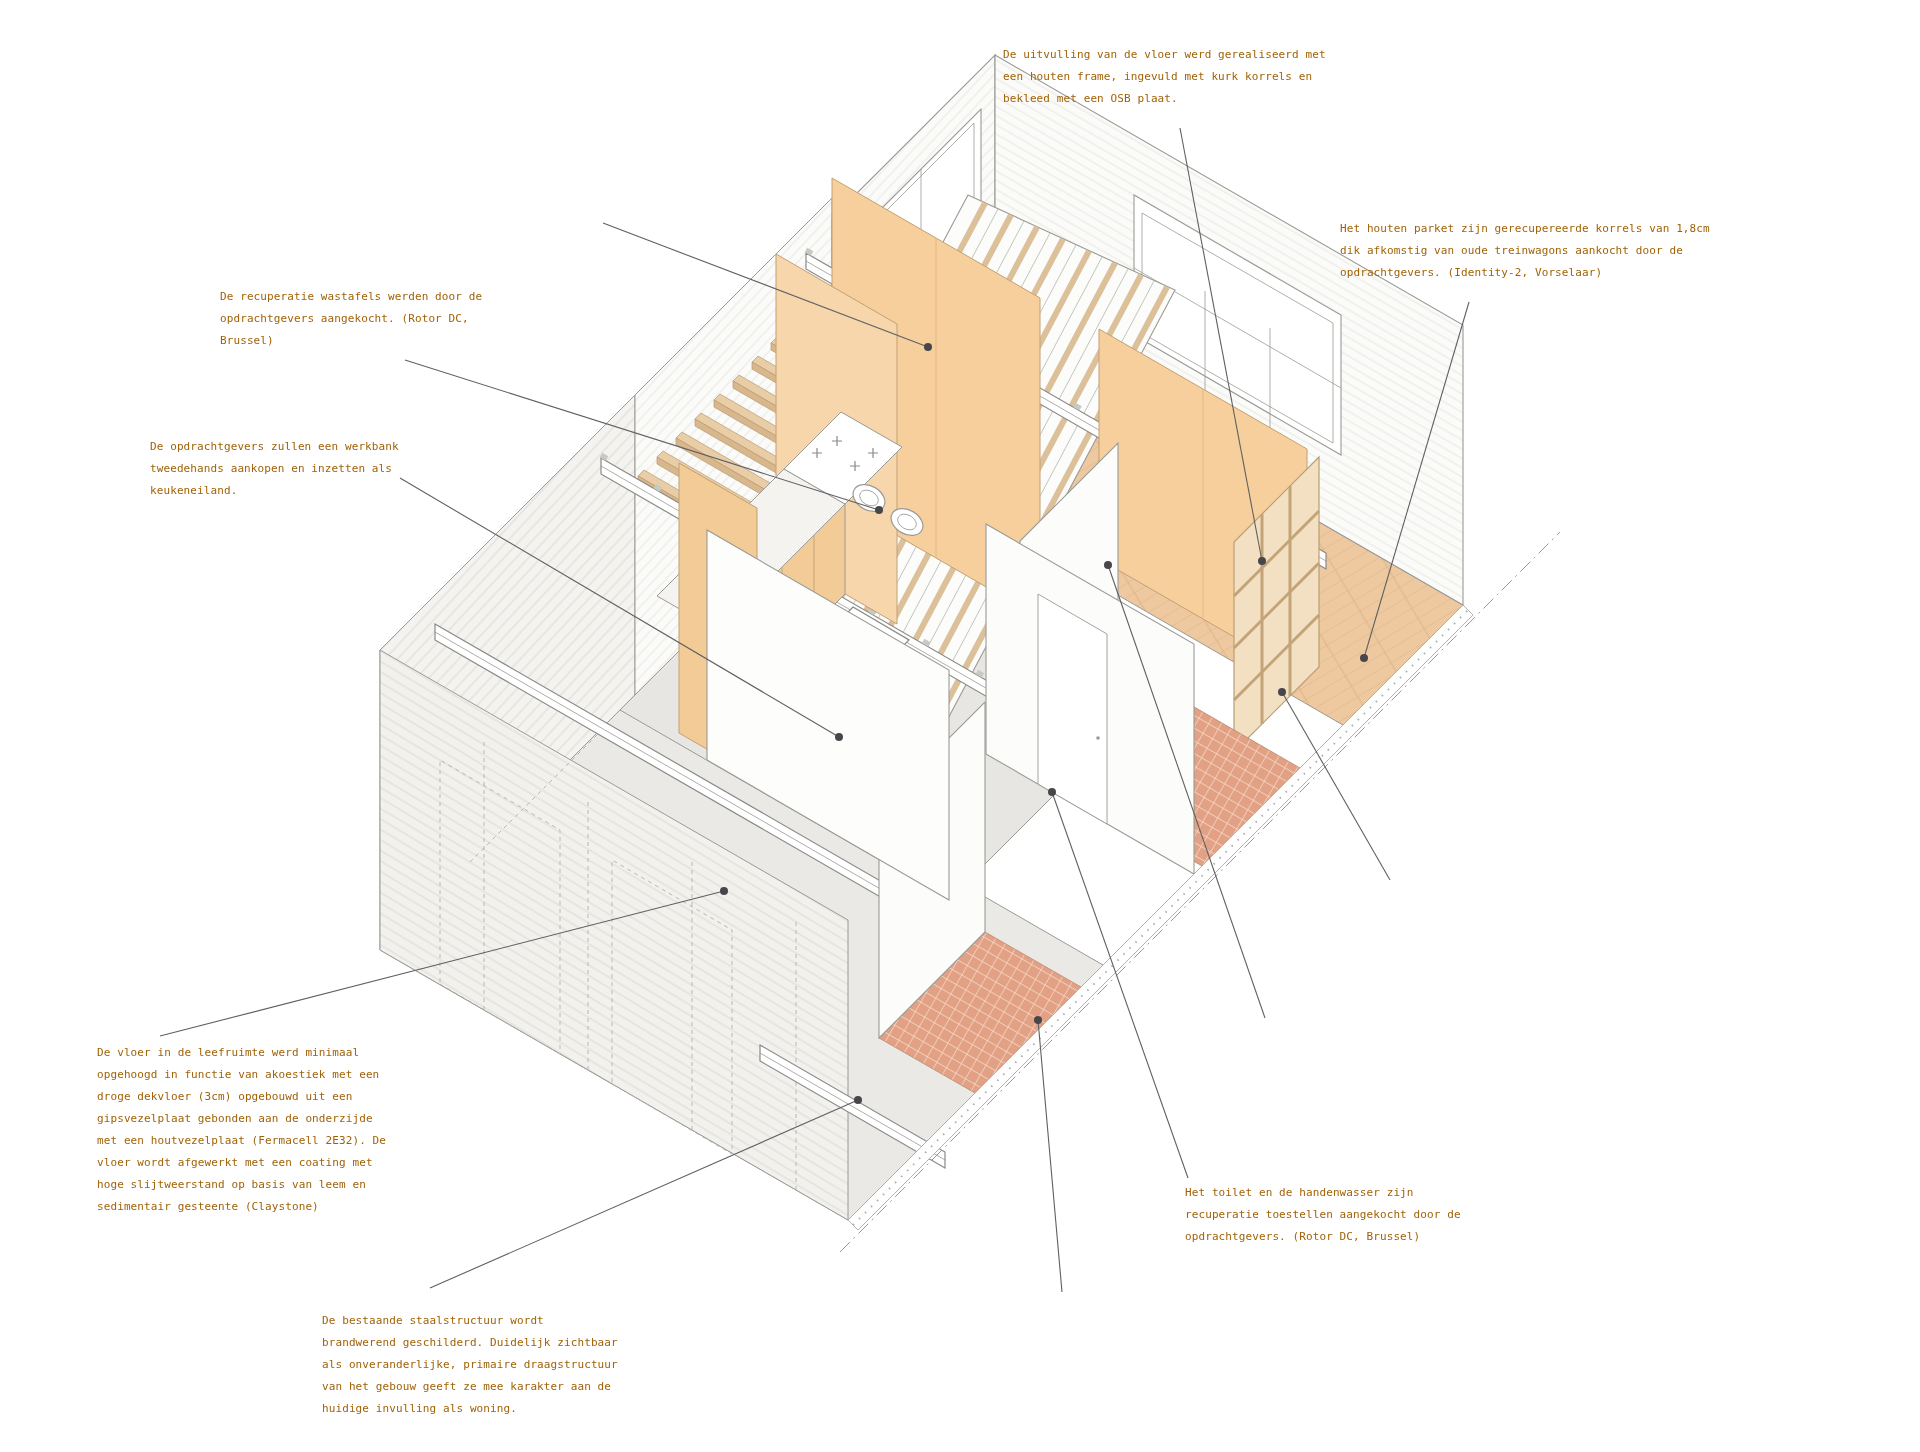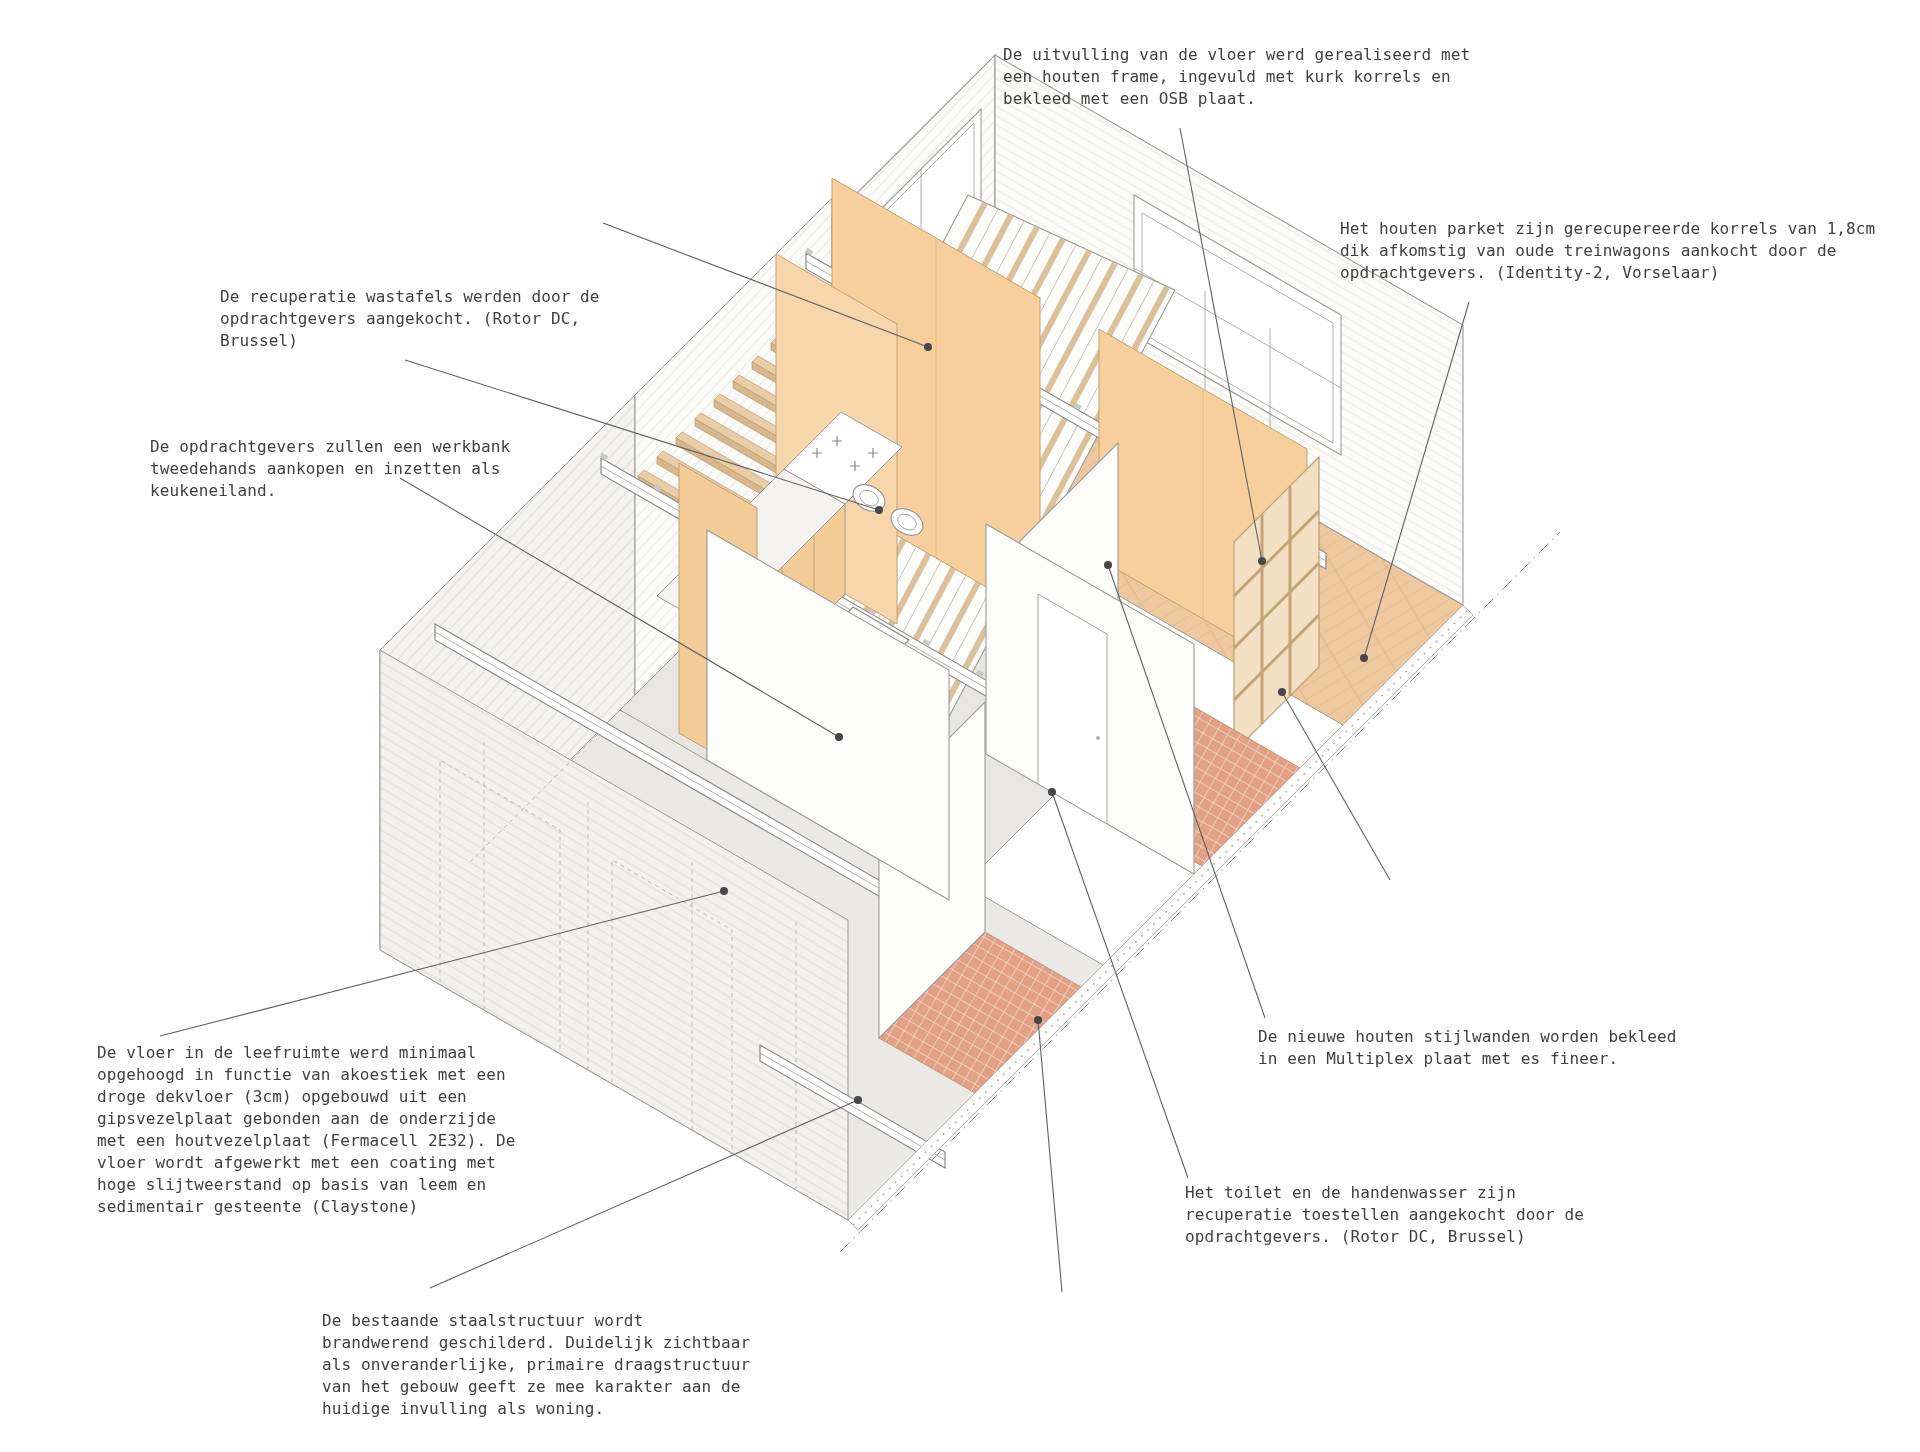--- a/index.html
+++ b/index.html
@@ -1,19 +1,19 @@
 <!DOCTYPE html>
 <html><head>
 <meta charset="utf-8">
 <style>
   html,body{margin:0;padding:0;background:#ffffff;}
   #stage{position:relative;width:1920px;height:1452px;background:#ffffff;overflow:hidden;
          font-family:"DejaVu Sans Mono","Liberation Mono",monospace;}
-  .note{position:absolute;white-space:pre;font-size:16px;line-height:22px;
-        letter-spacing:.1px;color:#404040;}
+  .note{position:absolute;white-space:pre;font-size:11px;line-height:22px;
+        letter-spacing:.1px;color:#a16207;}
   svg{position:absolute;left:0;top:0;}
 </style>
 </head>
 <body>
 
 <div id="stage">
 
 <svg width="1920" height="1452" viewBox="0 0 1920 1452">
   <defs>
     <pattern id="hatchU" width="9" height="9" patternUnits="userSpaceOnUse" patternTransform="rotate(-47)">
@@ -245,22 +245,20 @@
 opdrachtgevers aangekocht. (Rotor DC,
 Brussel)</div>
   <div class="note" style="left:97px;top:1042px">De vloer in de leefruimte werd minimaal
 opgehoogd in functie van akoestiek met een
 droge dekvloer (3cm) opgebouwd uit een
 gipsvezelplaat gebonden aan de onderzijde
 met een houtvezelplaat (Fermacell 2E32). De
 vloer wordt afgewerkt met een coating met
 hoge slijtweerstand op basis van leem en
 sedimentair gesteente (Claystone)</div>
-  <div class="note" style="left:1258px;top:1026px">De nieuwe houten stijlwanden worden bekleed
-in een Multiplex plaat met es fineer.</div>
   <div class="note" style="left:1185px;top:1182px">Het toilet en de handenwasser zijn
 recuperatie toestellen aangekocht door de
 opdrachtgevers. (Rotor DC, Brussel)</div>
   <div class="note" style="left:322px;top:1310px">De bestaande staalstructuur wordt
 brandwerend geschilderd. Duidelijk zichtbaar
 als onveranderlijke, primaire draagstructuur
 van het gebouw geeft ze mee karakter aan de
 huidige invulling als woning.</div>
 
 </div>

